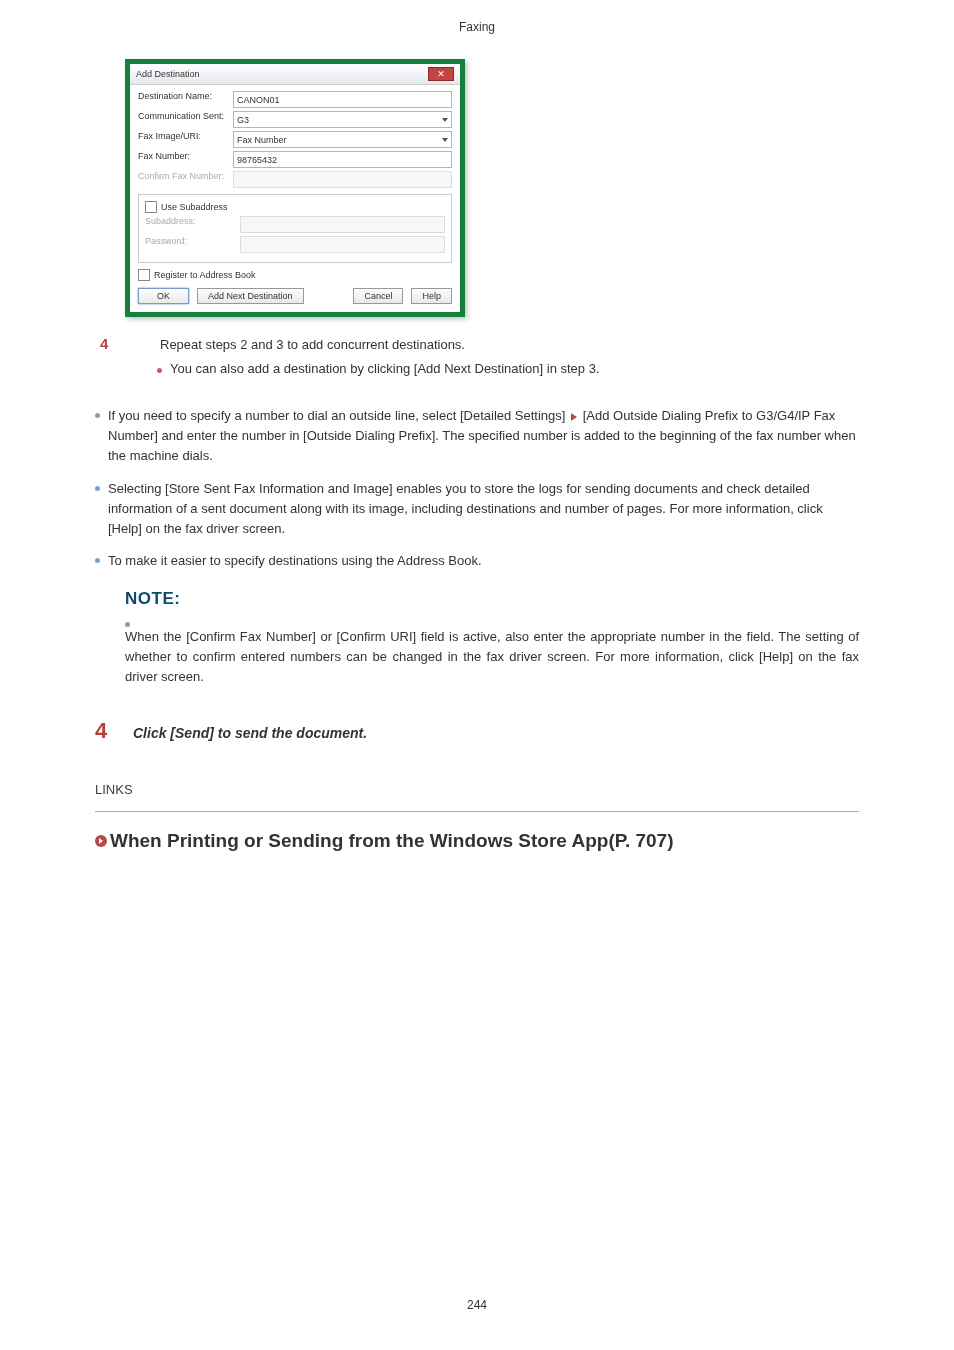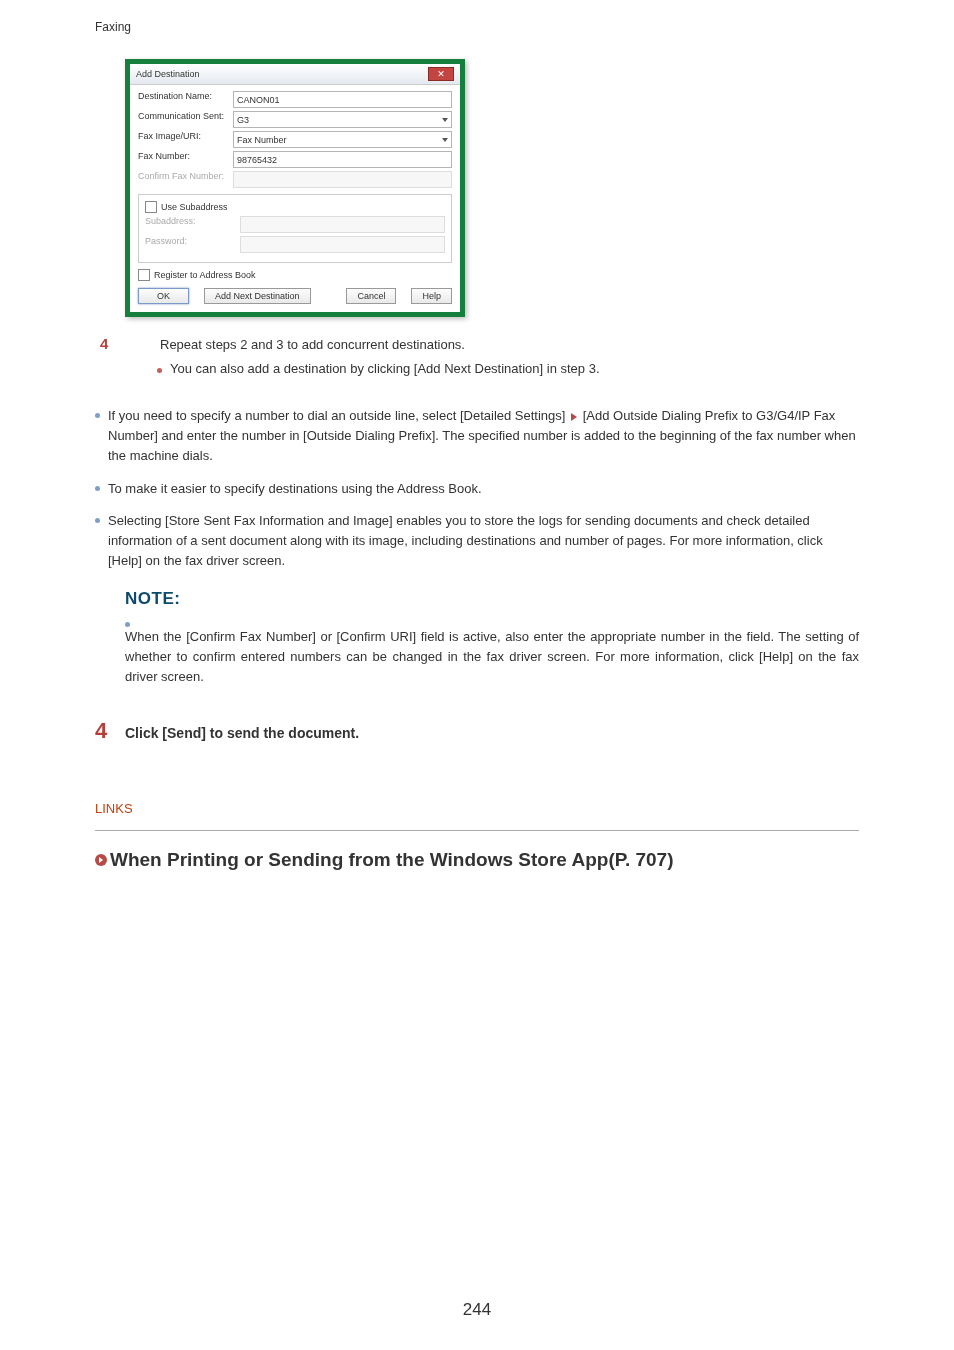--- a/index.html
+++ b/index.html
@@ -10,21 +10,21 @@
     background: #fff;
   }
   .page {
     width: 954px;
     min-height: 1350px;
     padding: 20px 95px 40px 95px;
     box-sizing: border-box;
     position: relative;
   }
   .header-title {
-    text-align: left;
+    text-align: center;
     font-size: 12px;
     margin-bottom: 25px;
   }
   
   .dialog {
     width: 330px;
     border: 5px solid #15803d;
     background: #fff;
     margin-left: 30px;
     font-size: 9px;
@@ -90,21 +90,21 @@
     margin-bottom: 3px;
   }
   .chkbox {
     width: 10px; height: 10px;
     border: 1px solid #888;
     margin-right: 4px;
     background: #fff;
   }
   .dialog-footer {
     display: flex;
-    gap: 15px;
+    gap: 8px;
     padding-top: 4px;
     align-items: center;
   }
   .dbtn {
     border: 1px solid #999;
     background: linear-gradient(#fdfdfd, #e9e9e9);
     padding: 2px 10px;
     font-size: 9px;
     text-align: center;
   }
@@ -168,27 +168,29 @@
   }
   .note-body .bitem { text-align: justify; flex-direction: column; }
   .step4 {
     display: flex;
     align-items: baseline;
     margin-top: 30px;
   }
   .step4-text {
     font-weight: bold;
     font-size: 14px;
+    margin-left: 8px;
+    font-style: italic;
   }
   .links-head {
-    color: #c2410c;
+    color: #404040;
     font-size: 13px;
     border-bottom: 1px solid #aaa;
     padding-bottom: 14px;
-    margin-top: 57px;
+    margin-top: 38px;
   }
   .link-line {
     margin-top: 18px;
     display: flex;
     align-items: center;
   }
   .link-circle {
     width: 12px; height: 12px;
     border-radius: 50%;
     background: #b64a47;
@@ -199,24 +201,24 @@
   }
   .link-circle .tri {
     width:0; height:0;
     border-top: 3px solid transparent;
     border-bottom: 3px solid transparent;
     border-left: 4px solid #fff;
   }
   .link-text { font-weight: bold; font-size: 19px; }
   .pagenum {
     position: absolute;
-    bottom: 30px;
+    bottom: 38px;
     left: 0; right: 0;
     text-align: center;
-    font-size: 17px;
+    font-size: 12px;
   }
   .sub-bullet { margin-left: 62px; display:flex; margin-top:6px;}
 </style>
 </head>
 <body>
 
 <div class="page">
   <div class="header-title">Faxing</div>
 
   <div class="dialog">
@@ -299,25 +301,25 @@
 
   <div class="main-list">
     <div class="bitem">
       <div class="bullet-dot blue"></div>
       <div>
         <span>If you need to specify a number to dial an outside line, select [Detailed Settings] </span><span class="play-tri"></span><span> [Add Outside Dialing Prefix to G3/G4/IP Fax Number] and enter the number in [Outside Dialing Prefix]. The specified number is added to the beginning of the fax number when the machine dials.</span>
       </div>
     </div>
     <div class="bitem">
       <div class="bullet-dot blue"></div>
-      <div>To make it easier to specify destinations using the Address Book.</div>
+      <div>Selecting [Store Sent Fax Information and Image] enables you to store the logs for sending documents and check detailed information of a sent document along with its image, including destinations and number of pages. For more information, click [Help] on the fax driver screen.</div>
     </div>
     <div class="bitem">
       <div class="bullet-dot blue"></div>
-      <div>Selecting [Store Sent Fax Information and Image] enables you to store the logs for sending documents and check detailed information of a sent document along with its image, including destinations and number of pages. For more information, click [Help] on the fax driver screen.</div>
+      <div>To make it easier to specify destinations using the Address Book.</div>
     </div>
   </div>
 
   <div class="note-head">NOTE:</div>
   <div class="note-body">
     <div class="bitem">
       <div class="bullet-dot blue"></div>
       <div>When the [Confirm Fax Number] or [Confirm URI] field is active, also enter the appropriate number in the field. The setting of whether to confirm entered numbers can be changed in the fax driver screen. For more information, click [Help] on the fax driver screen.</div>
     </div>
   </div>

